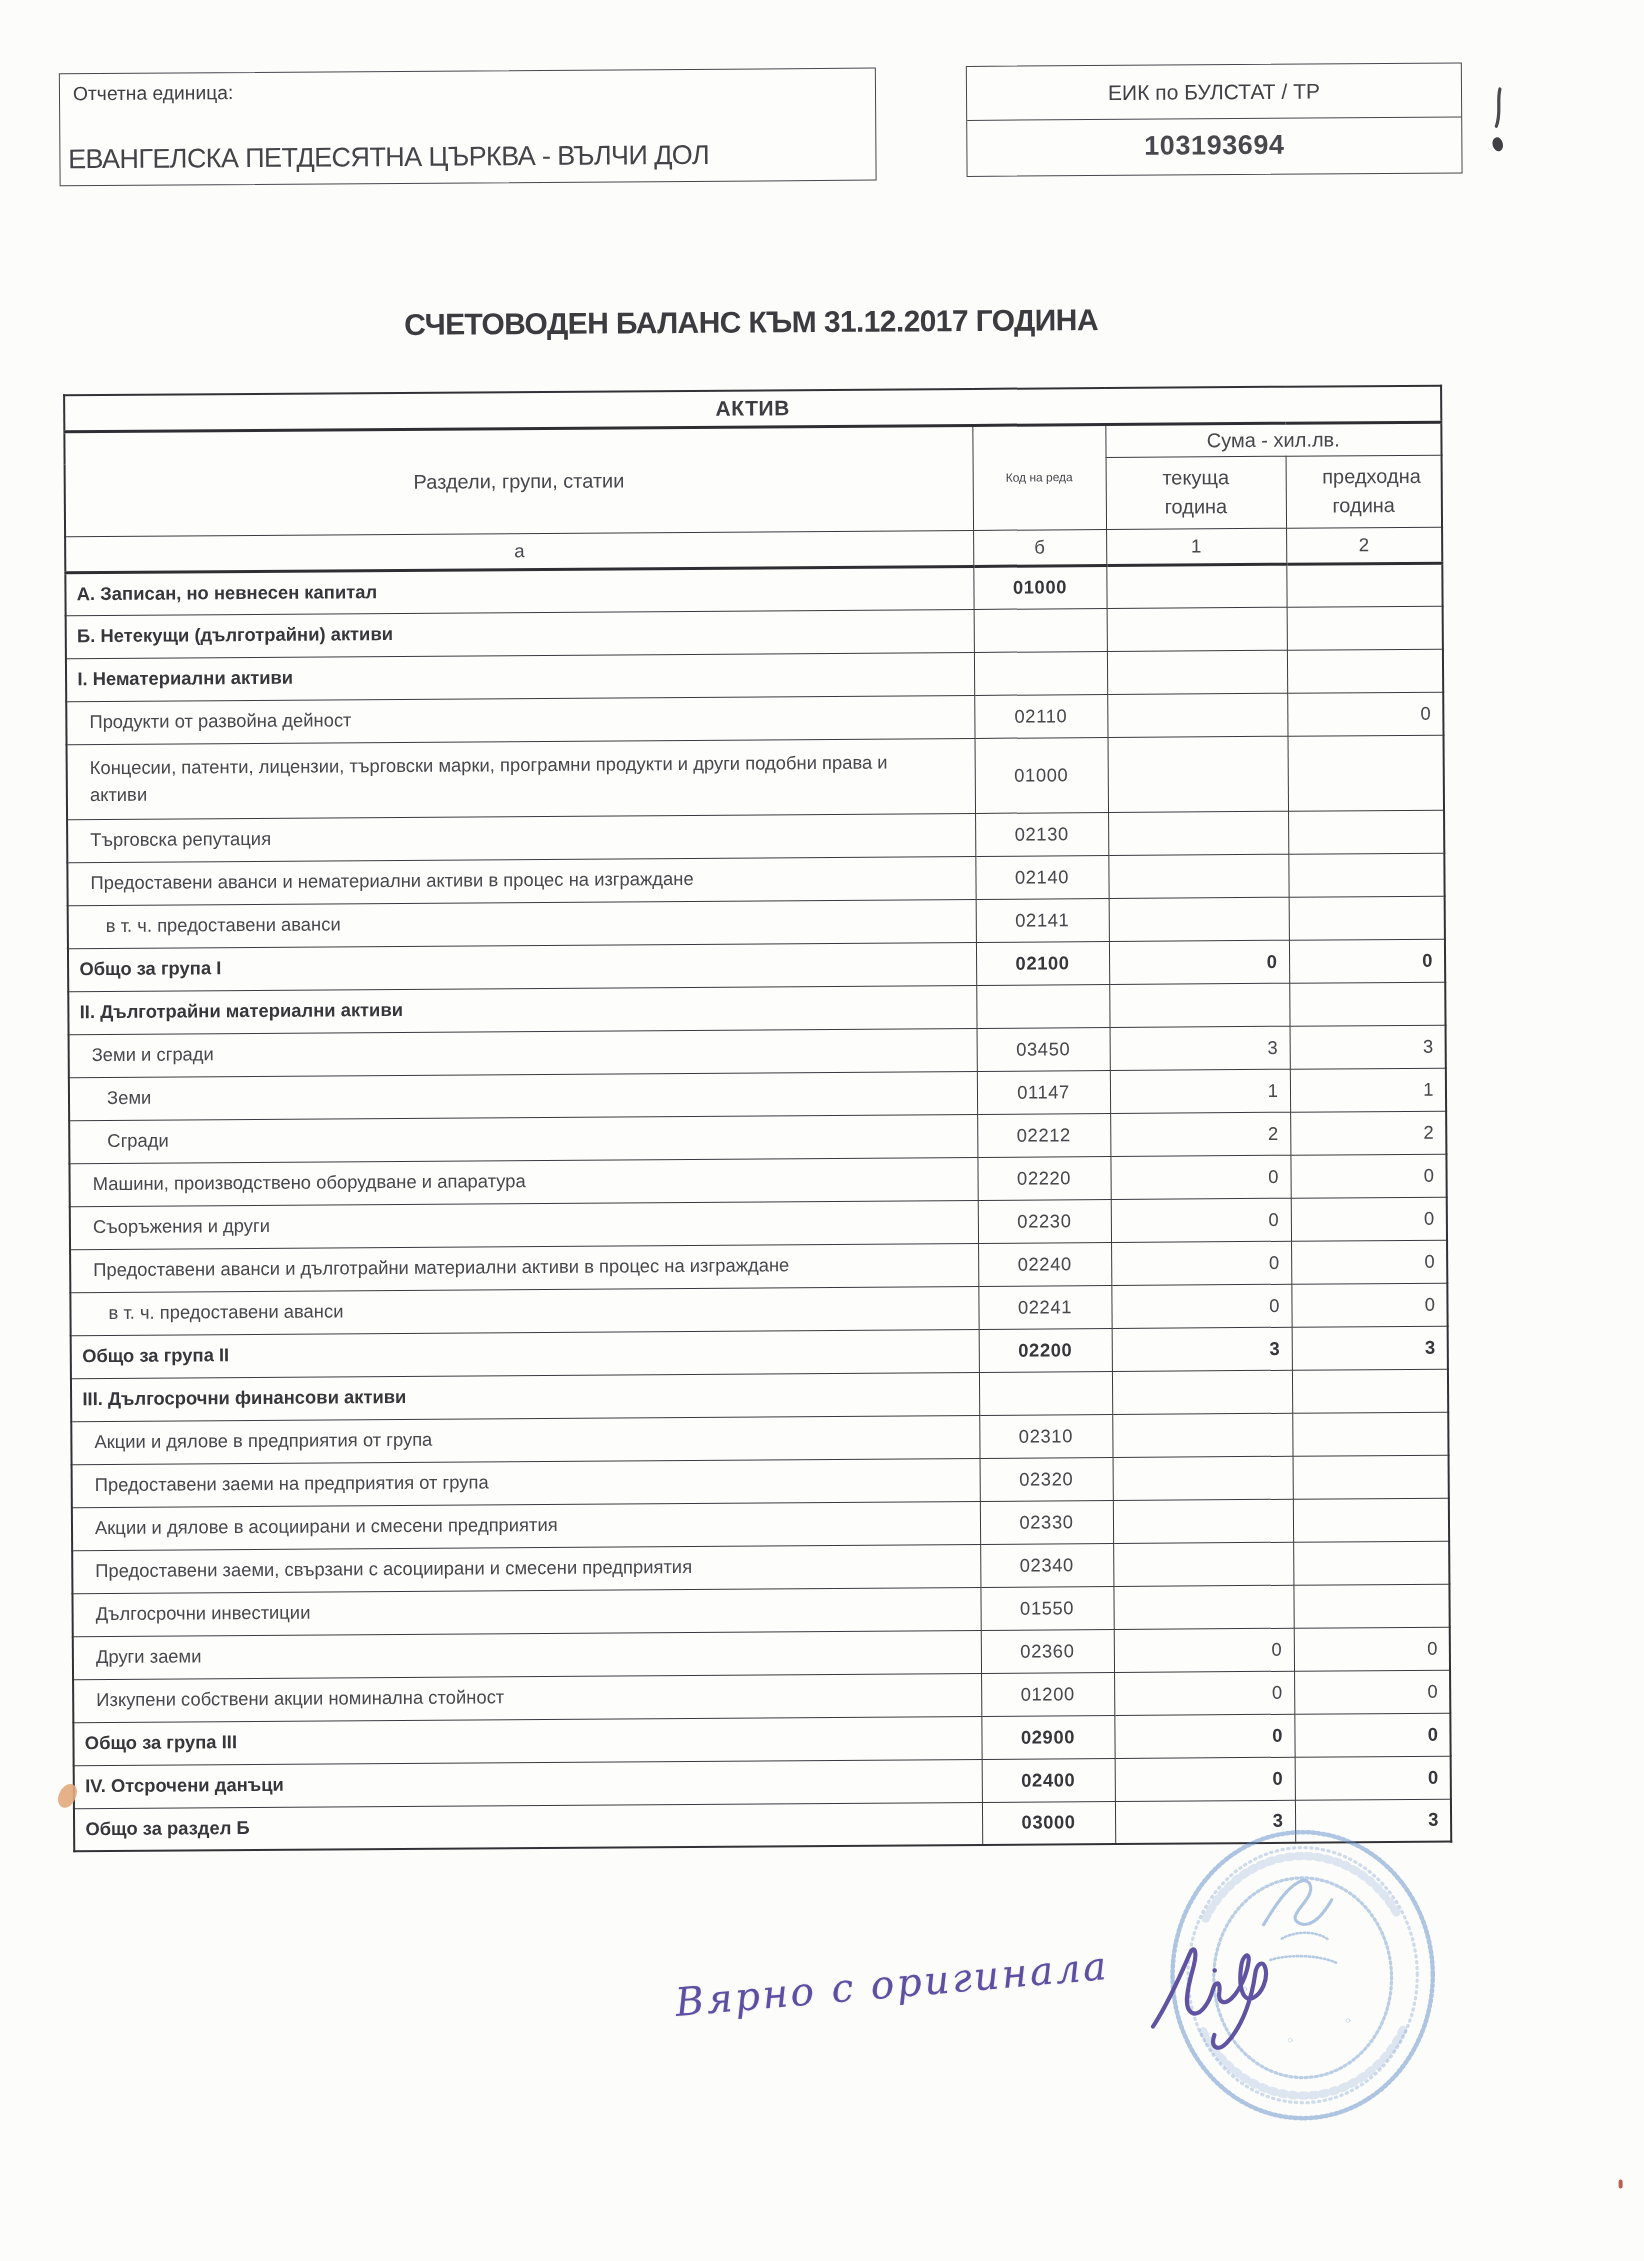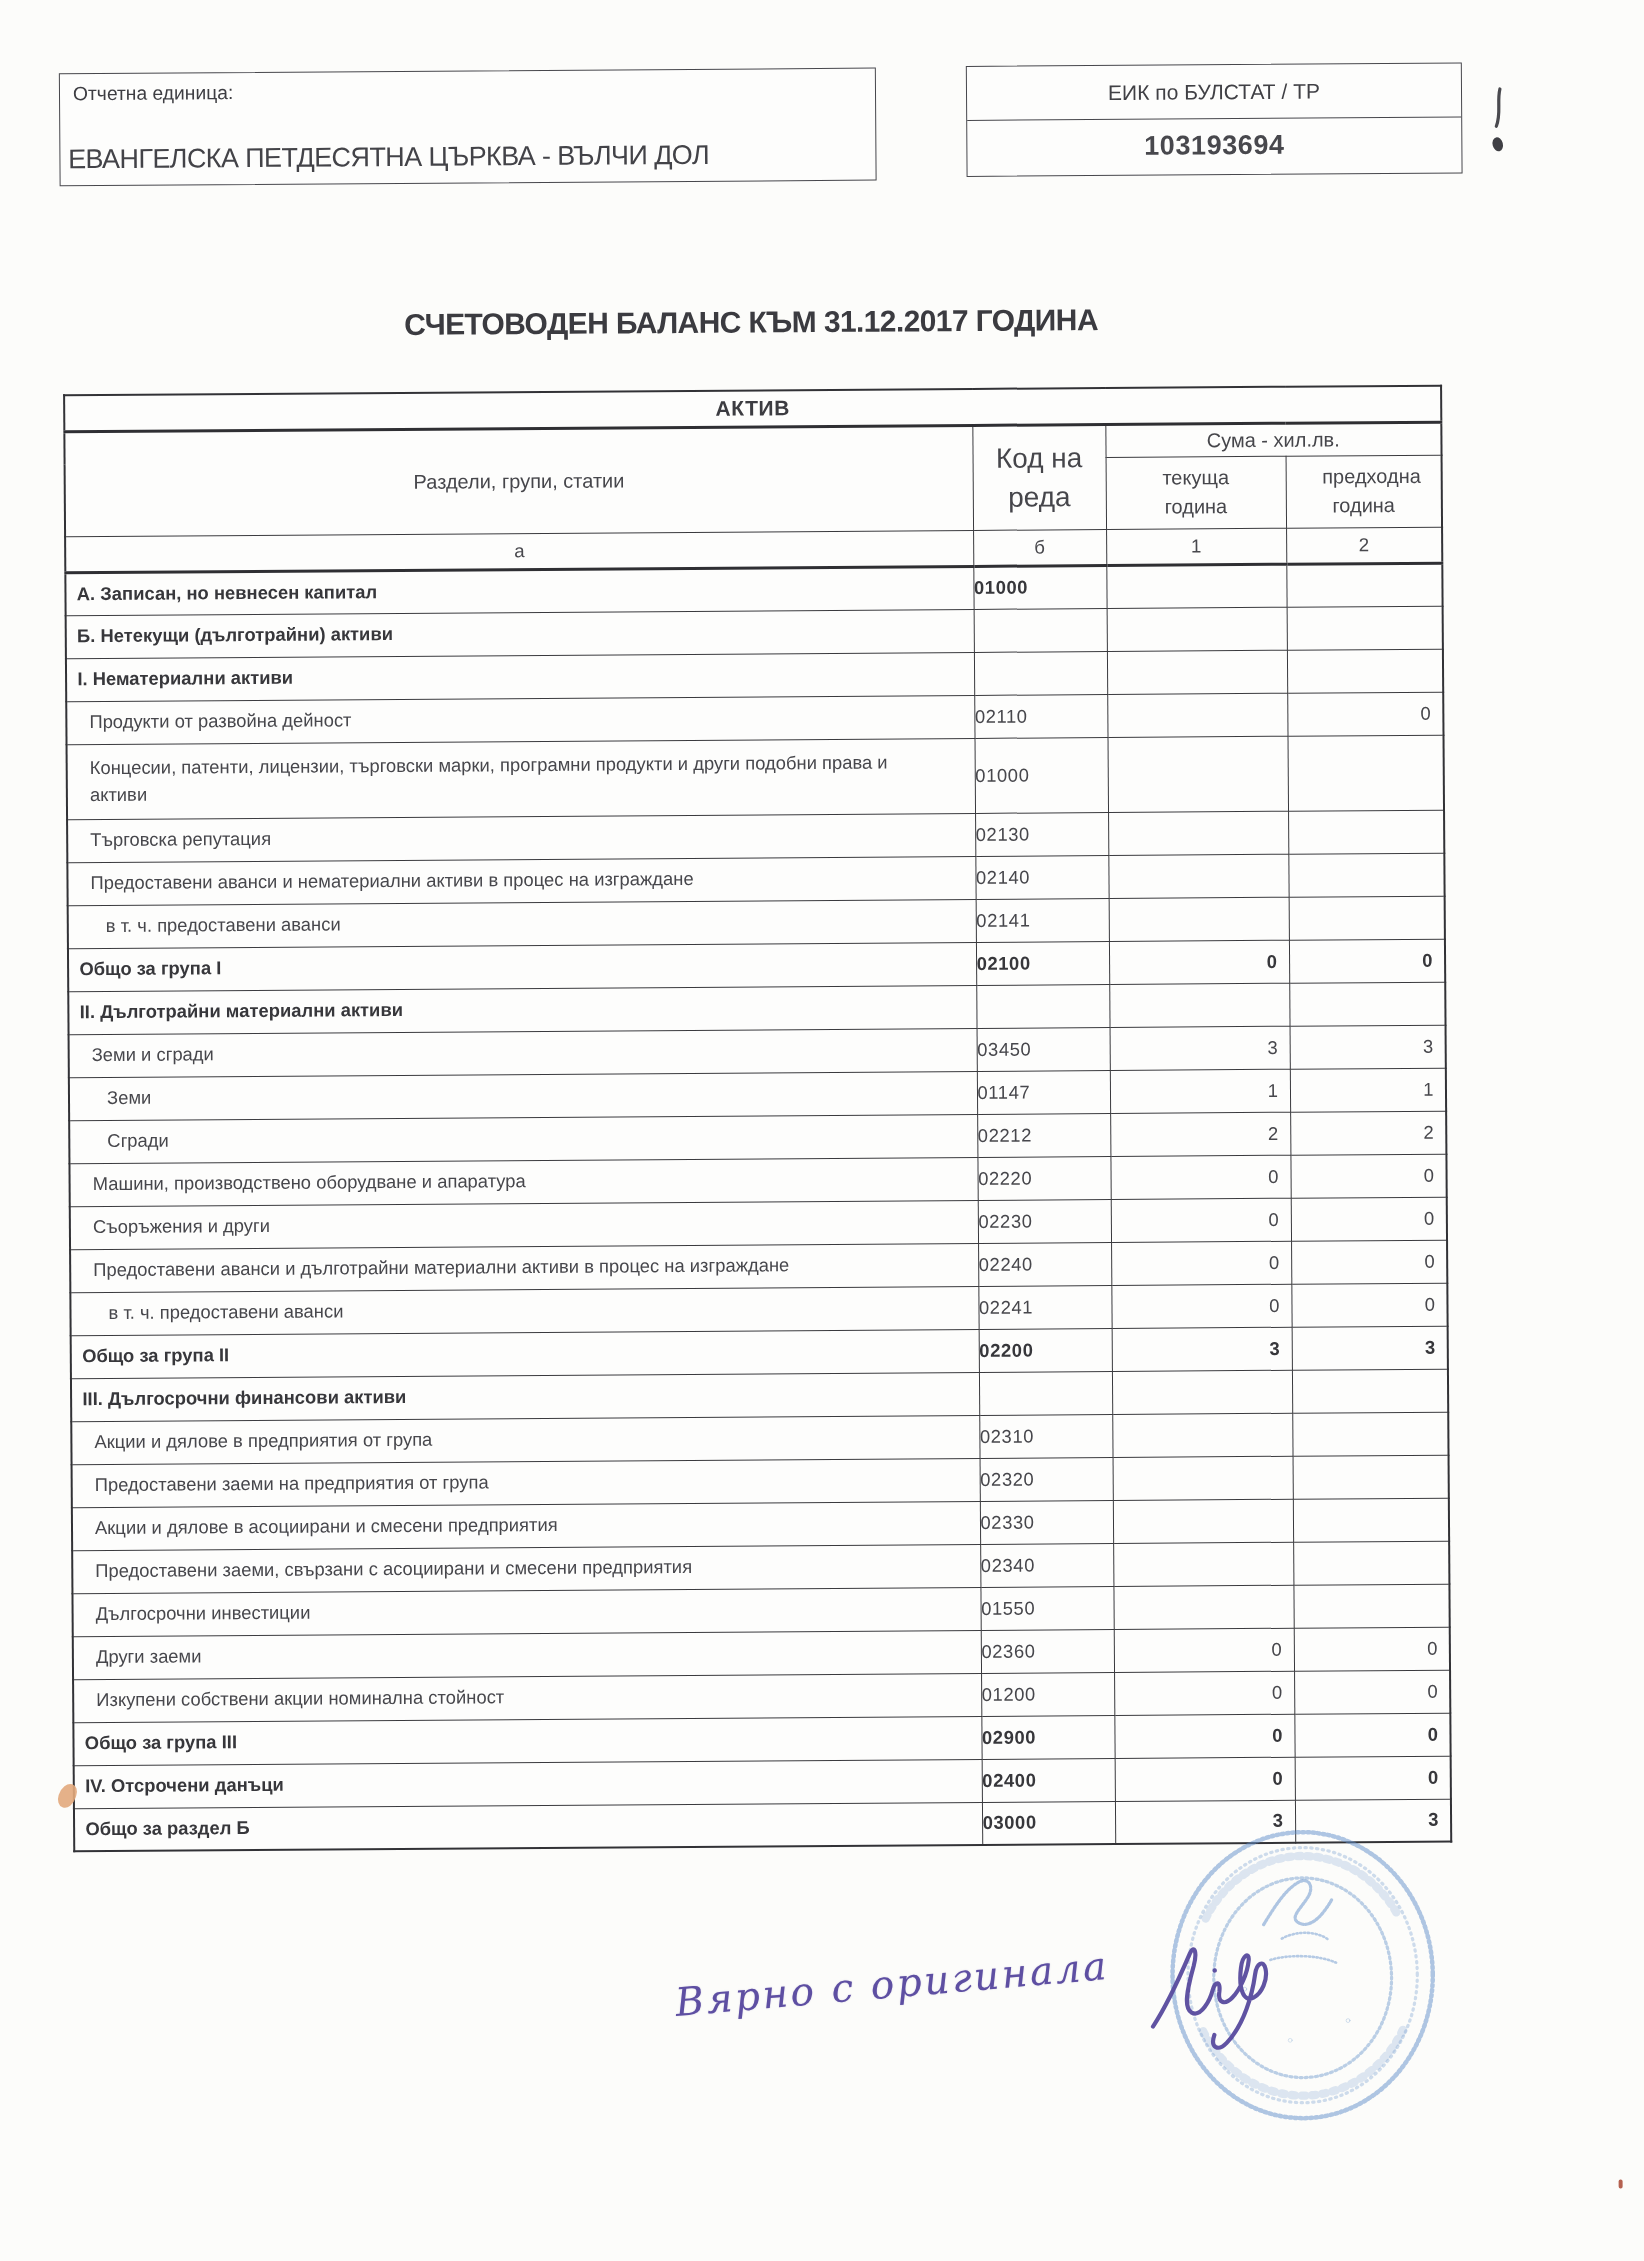--- a/index.html
+++ b/index.html
@@ -63,36 +63,36 @@
   table.bt { border: 2.6px solid #323236; }
 
   .bt thead th { font-weight: 400; color: #46464b; }
   .aktiv-cell {
     height: 36px; font-size: 21px !important; font-weight: 700 !important;
     letter-spacing: 0.6px; color: #3c3c41 !important;
     border-bottom: 3.9px solid #2f2f33 !important;
     text-align: center; vertical-align: middle;
   }
   .h-items { font-size: 20px; text-align: center; vertical-align: middle; }
-  .h-code  { font-size: 28px; text-align: center; vertical-align: middle; padding: 0 7px; line-height: 1.4; }
+  .h-code  { font-size: 12px; text-align: center; vertical-align: middle; padding: 0 7px; line-height: 1.4; }
   .h-sum   { height: 33px; font-size: 20px; text-align: center; vertical-align: middle; }
   .h-year  { height: 72px; font-size: 20px; text-align: center; vertical-align: middle; padding: 0 36px; line-height: 1.45; }
   .idx td {
     height: 36px; text-align: center; vertical-align: middle;
     font-size: 18.7px; color: #48484d;
     border-bottom: 3.9px solid #2f2f33;
   }
 
   .bt tbody td { height: 43px; vertical-align: middle; font-size: 18.4px; color: #47474c; }
   .bt tbody tr.tall td { height: 75px; }
   td.c-label { text-align: left; padding-right: 45px; line-height: 1.45; }
   td.ind-0 { padding-left: 10.3px; }
   td.ind-1 { padding-left: 22px; }
   td.ind-2 { padding-left: 37px; }
-  td.c-code { text-align: left; font-size: 19.3px; letter-spacing: 0.6px; margin-left: 16px; }
+  td.c-code { text-align: center; font-size: 19.3px; letter-spacing: 0.6px; margin-left: 16px; }
   td.c-val  { text-align: right; padding-right: 11.6px; font-size: 19.3px; }
   .bt tbody tr.bold td { font-weight: 700; color: #37373b; }
 
   
   .handwriting {
     position: absolute; left: 669px; top: 1979px;
     font-family: "DejaVu Serif", serif; font-style: italic;
     font-size: 39px; letter-spacing: 2.6px;
     color: #5e4fa2;
     transform: rotate(-4.5deg); transform-origin: left center;

